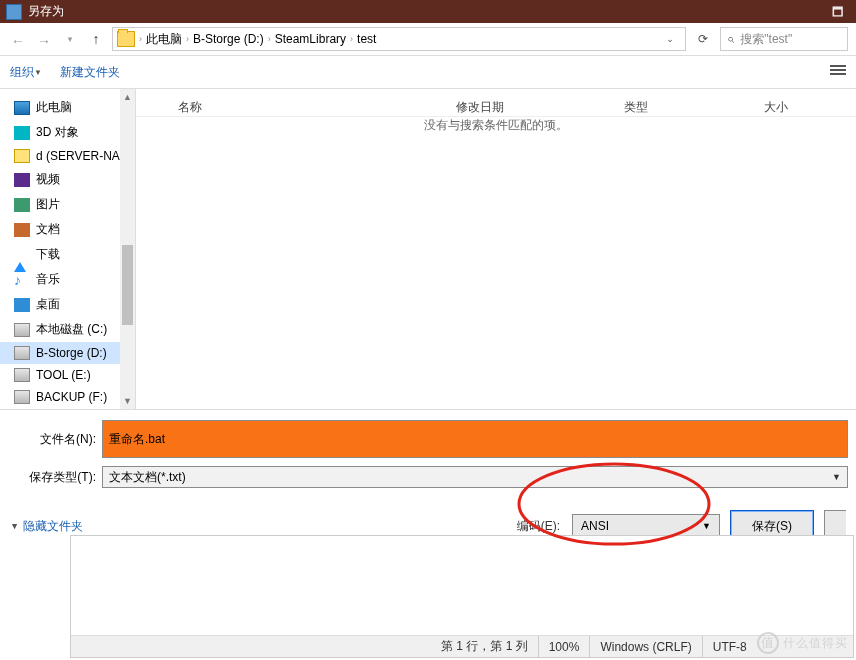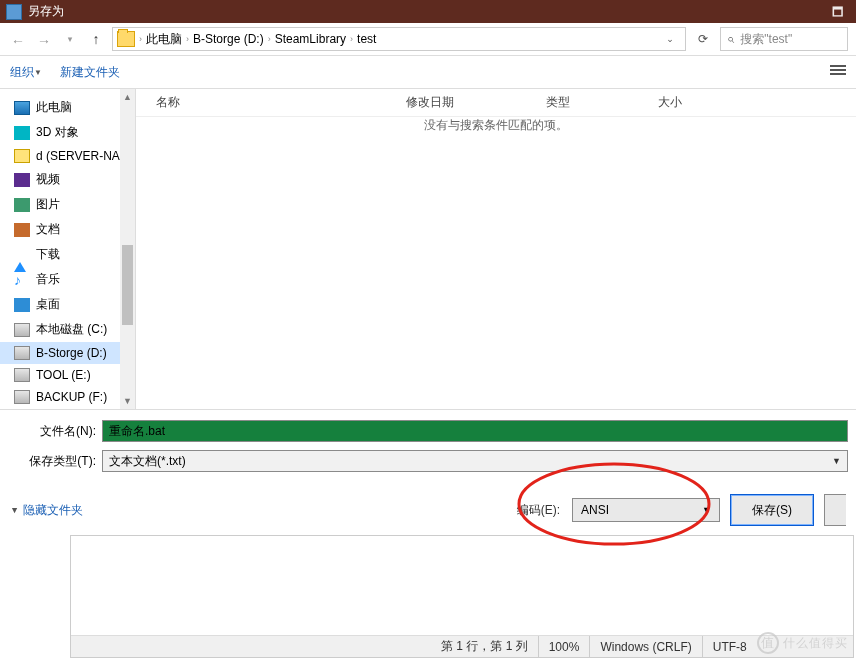--- a/index.html
+++ b/index.html
@@ -49,30 +49,30 @@
 .ico-nas { background:#ffe37a; border:1px solid #caa200;}
 .ico-video { background:#5b2c8e;}
 .ico-pic { background:#3c9a6e;}
 .ico-doc { background:#c56a2c;}
 .ico-dl { width:12px; height:12px; border-bottom:10px solid #1e90ff; border-left:6px solid transparent; border-right:6px solid transparent; transform:translateY(2px);}
 .ico-music { color:#1e90ff; font-size:14px; line-height:14px;}
 .ico-desk { background:#2d8dd6;}
 .ico-disk { background:linear-gradient(#e6e6e6,#b8b8b8); border:1px solid #888;}
 
 .listview { flex:1; position:relative;}
-.colhead { height:28px; display:flex; align-items:center; border-bottom:1px solid #eee; color:#444; padding-left:12px;}
+.colhead { height:28px; display:flex; align-items:flex-end; border-bottom:1px solid #eee; color:#444; padding-left:34px;gap:28px;}
 .colhead .col { padding:0 8px; }
 .col-name { width:250px;} .col-mod { width:140px;} .col-type { width:112px;} .col-size { width:80px;}
 .empty-msg { text-align:center; color:#666; }
 
 
 .fields { padding:10px 8px 6px 0; border-top:1px solid #ddd;}
 .field-row { display:flex; align-items:center; margin-bottom:8px;border-radius:9px;}
 .field-row label { width:102px; text-align:right; padding-right:6px; }
-.text-input { flex:1; height:22px; border:1px solid #8a8a8a; padding:0 6px; background:#15803d;}
+.text-input { flex:1; height:38px; border:1px solid #8a8a8a; padding:0 6px; background:#f97316;}
 .combo { flex:1; height:22px; border:1px solid #8a8a8a; background:#f1f1f1; display:flex; align-items:center; padding:0 6px; justify-content:space-between;}
 .combo .caret { font-size:9px; color:#333;}
 
 .bottombar { display:flex; align-items:center; padding:8px 10px 10px 10px; gap:10px;}
 .hide-folders { display:flex; align-items:center; gap:4px; color:#1a5fb4;}
 .hide-folders .caret { font-size:9px; color:#555; transform:rotate(180deg) translateY(-1px);}
 .bottombar .spacer { flex:1;}
 .enc-label { color:#333; margin-right:2px;}
 .enc-combo { width:148px; height:24px; border:1px solid #8a8a8a; background:#e9e9e9; display:flex; align-items:center; padding:1px 8px; justify-content:space-between;}
 .btn { min-width:84px; height:32px; border:1px solid #8a8a8a; background:#e9e9e9; display:flex; align-items:center; justify-content:center;}

